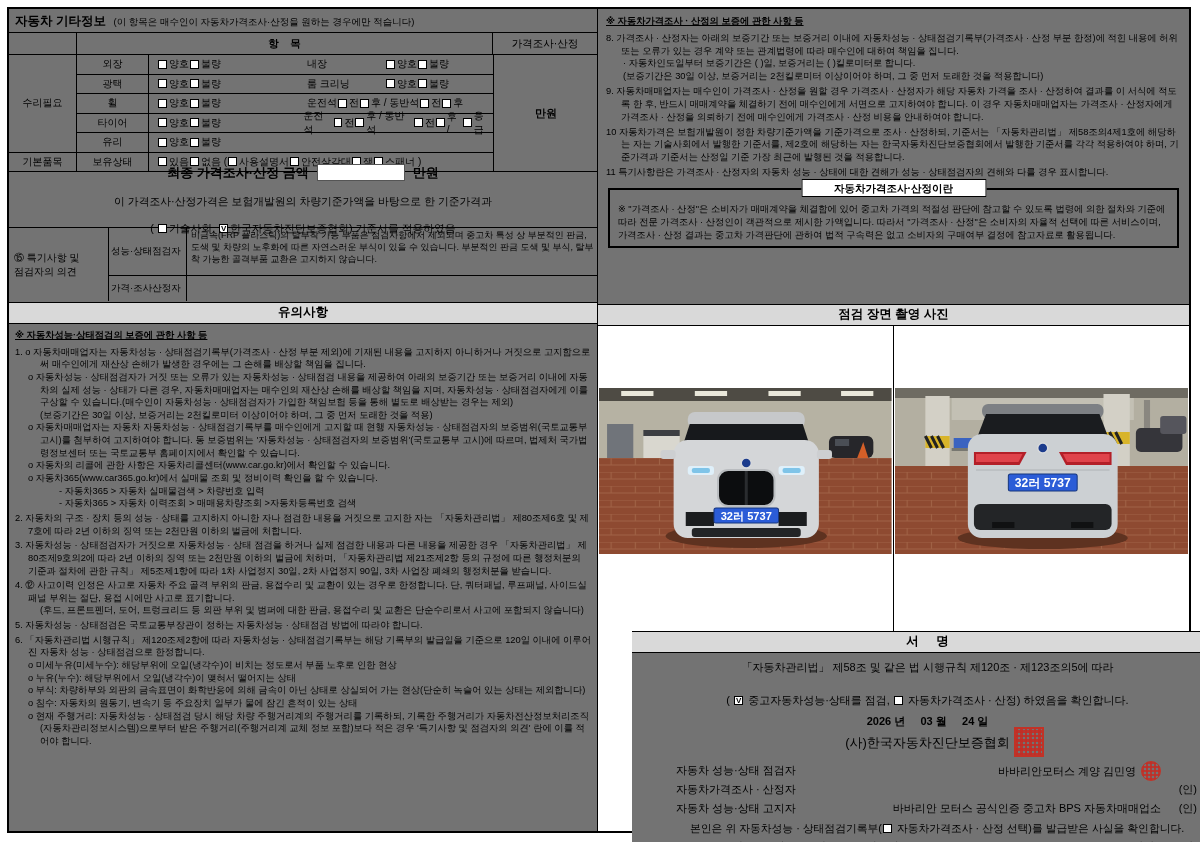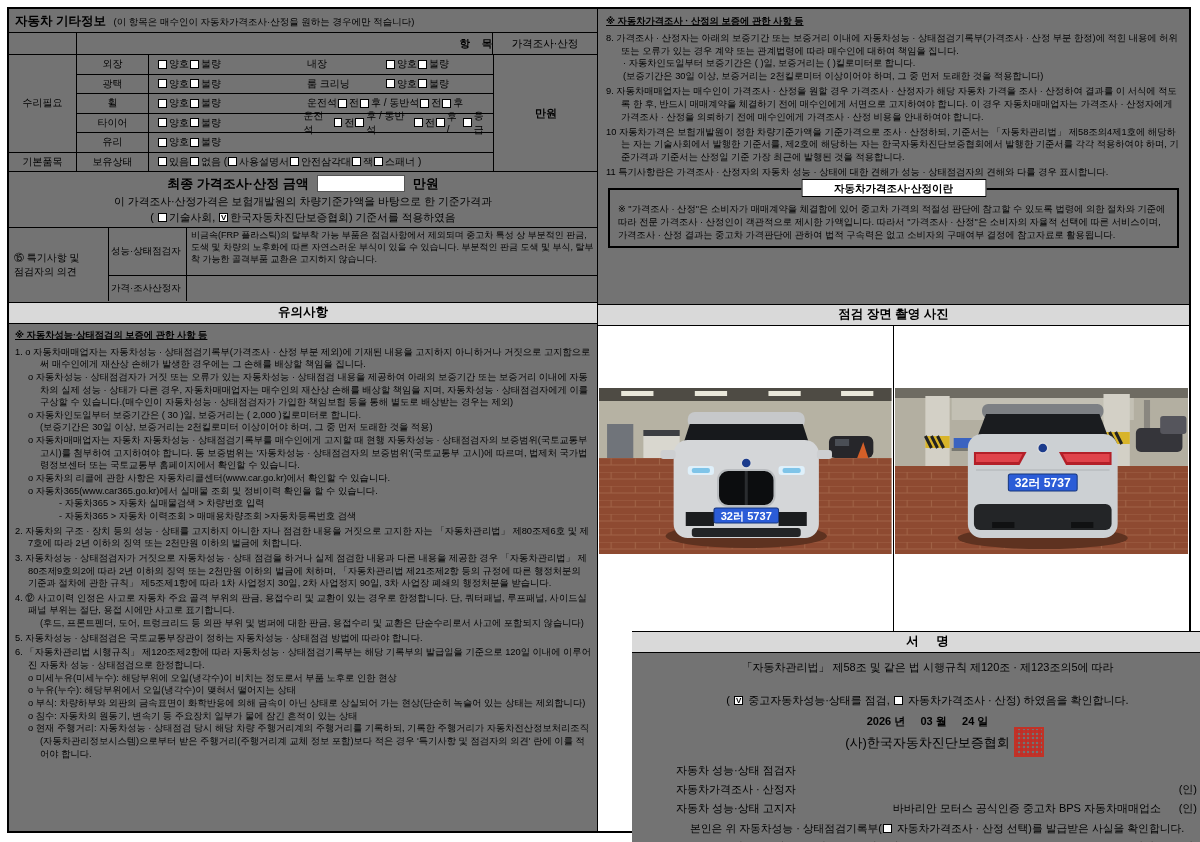--- a/index.html
+++ b/index.html
@@ -15,31 +15,31 @@
   .band{height:22px;background:#d9d9d9;border-top:1.5px solid #000;border-bottom:1.5px solid #000;font-weight:bold;text-align:center;font-size:12.5px;line-height:19px}
   .pre{white-space:pre}
   
   .cb{display:inline-block;width:9px;height:9px;border:1px solid #000;background:#fff;vertical-align:-1px;margin:0 2px 0 1px;font-size:8px;line-height:8px;text-align:center;font-weight:bold;overflow:hidden}
   
   .oi-title{height:24px;border-bottom:1px solid #000;padding:4px 6px;font-size:12.5px}
   .oi-title b{font-weight:bold}
   .oi-title .small{font-size:9.5px;margin-left:4px}
   .oi-head{display:flex;height:22px;border-bottom:1px solid #000;font-size:10.5px;font-weight:bold}
   .oi-head .h1{width:68px;border-right:1px solid #000}
-  .oi-head .h2{width:417px;border-right:1px solid #000;text-align:right;line-height:21px}
+  .oi-head .h2{width:417px;border-right:1px solid #000;text-align:center;line-height:21px}
   .oi-head .h3{width:104px;text-align:center;line-height:21px;font-weight:normal}
   .oi-grid{display:grid;grid-template-columns:68px 72px 345px 104px;grid-auto-rows:19.5px;font-size:10px}
   .oc{border-right:1px solid #000;border-bottom:1px solid #000;display:flex;align-items:center;justify-content:center}
   .oc.left{justify-content:flex-start;padding-left:8px}
   .oc.price{border-right:none;grid-column:4;grid-row:1/7;font-weight:bold;font-size:11px}
   .oc.group{grid-column:1;grid-row:1/6}
   .seg{display:inline-flex;align-items:center}
   .seg.w150{width:150px}
   .seg.w78{width:78px}
-  .oi-final{height:56px;border-bottom:1px solid #000;display:flex;flex-direction:column;align-items:center;justify-content:center;gap:2px}
+  .oi-final{height:56px;border-bottom:1px solid #000;display:flex;flex-direction:column;align-items:center;justify-content:center;gap:13px}
   .oi-final .l1{font-size:13px;font-weight:bold;display:flex;align-items:center;gap:8px}
   .inputbox{display:inline-block;width:88px;height:17px;border:1px solid #555;background:#fff}
   .oi-final .l2{font-size:10.8px}
   .oi-grid2{display:grid;grid-template-columns:100px 78px 411px;grid-template-rows:48px 25px;font-size:9.5px}
   .g2{border-right:1px solid #000;border-bottom:1px solid #000;display:flex;align-items:center}
   .g2.label{grid-row:1/3;border-bottom:none;padding-left:5px;white-space:pre-line;font-size:10px}
   .g2.txt{padding:2px 4px;font-size:9px;line-height:1.32;border-right:none;align-items:flex-start}
   .g2.sub{padding-left:2px}
   .g2.last{border-bottom:none}
   
@@ -154,21 +154,20 @@
       <div class="g2 txt last" style="grid-column:3;grid-row:2"></div>
     </div>
   </section>
 
   <section id="sec-notes">
     <div class="band">유의사항</div>
     <div class="notes-body">
       <div class="nh">※ 자동차성능·상태점검의 보증에 관한 사항 등</div>
       <div class="n1">1. o 자동차매매업자는 자동차성능 · 상태점검기록부(가격조사 · 산정 부분 제외)에 기재된 내용을 고지하지 아니하거나 거짓으로 고지함으로써 매수인에게 재산상 손해가 발생한 경우에는 그 손해를 배상할 책임을 집니다.</div>
       <div class="no">o 자동차성능 · 상태점검자가 거짓 또는 오류가 있는 자동차성능 · 상태점검 내용을 제공하여 아래의 보증기간 또는 보증거리 이내에 자동차의 실제 성능 · 상태가 다른 경우, 자동차매매업자는 매수인의 재산상 손해를 배상할 책임을 지며, 자동차성능 · 상태점검자에게 이를 구상할 수 있습니다.(매수인이 자동차성능 · 상태점검자가 가입한 책임보험 등을 통해 별도로 배상받는 경우는 제외)</div>
-      <div class="no">o 자동차인도일부터 보증기간은 (  30  )일, 보증거리는 (  2,000  )킬로미터로 합니다.</div>
       <div class="np">(보증기간은 30일 이상, 보증거리는 2천킬로미터 이상이어야 하며, 그 중 먼저 도래한 것을  적용)</div>
       <div class="no">o 자동차매매업자는 자동차 자동차성능 · 상태점검기록부를 매수인에게 고지할 때 현행 자동차성능 · 상태점검자의 보증범위(국토교통부 고시)를 첨부하여 고지하여야 합니다. 동 보증범위는 '자동차성능 · 상태점검자의 보증범위'(국토교통부 고시)에 따르며, 법제처 국가법령정보센터 또는 국토교통부 홈페이지에서 확인할 수 있습니다.</div>
       <div class="no">o 자동차의 리콜에 관한 사항은 자동차리콜센터(www.car.go.kr)에서 확인할 수 있습니다.</div>
       <div class="no">o 자동차365(www.car365.go.kr)에서 실매물 조회 및 정비이력 확인을 할 수 있습니다.</div>
       <div class="nd">- 자동차365 &gt; 자동차 실매물검색 &gt; 차량번호 입력</div>
       <div class="nd">- 자동차365 &gt; 자동차 이력조회 &gt; 매매용차량조회 &gt;자동차등록번호 검색</div>
       <div class="nn">2. 자동차의 구조 · 장치 등의 성능 · 상태를 고지하지 아니한 자나 점검한 내용을 거짓으로 고지한 자는 「자동차관리법」 제80조제6호 및 제7호에 따라 2년 이하의 징역 또는 2천만원 이하의 벌금에 처합니다.</div>
       <div class="nn">3. 자동차성능 · 상태점검자가 거짓으로 자동차성능 · 상태 점검을 하거나 실제 점검한 내용과 다른 내용을 제공한 경우 「자동차관리법」 제80조제9호의2에 따라 2년 이하의 징역 또는 2천만원 이하의 벌금에 처하며, 「자동차관리법 제21조제2항 등의 규정에 따른 행정처분의 기준과 절차에 관한 규칙」 제5조제1항에 따라 1차 사업정지 30일, 2차 사업정지 90일, 3차 사업장 폐쇄의 행정처분을 받습니다.</div>
       <div class="nn">4. ⑫ 사고이력 인정은 사고로 자동차 주요 골격 부위의 판금, 용접수리 및 교환이 있는 경우로 한정합니다. 단, 쿼터패널, 루프패널, 사이드실패널 부위는 절단, 용접 시에만 사고로 표기합니다.</div>
       <div class="np">(후드, 프론트펜더, 도어, 트렁크리드 등 외판 부위 및 범퍼에 대한 판금, 용접수리 및 교환은 단순수리로서 사고에 포함되지 않습니다)</div>
@@ -297,20 +296,21 @@
     <div class="sg-body">
       <div class="sg-c sg-l1">「자동차관리법」 제58조 및 같은 법 시행규칙 제120조 · 제123조의5에 따라</div>
       <div class="sg-c sg-l2">( <span class="cb ck">V</span> 중고자동차성능·상태를 점검, <span class="cb"></span> 자동차가격조사 · 산정) 하였음을 확인합니다.</div>
       <div class="sg-c sg-date pre">2026 년     03 월     24 일</div>
       <div class="sg-c">
         <span class="sg-org"><span>(사)한국자동차진단보증협회</span><span class="sq-stamp"></span></span>
       </div>
       <div class="sg-rows">
         <div class="sg-row">
           <span class="lab">자동차 성능·상태 점검자</span>
+          <span class="val"><span>바바리안모터스 계양 김민영</span><span class="rd-stamp"></span></span>
           <span class="suf"></span>
         </div>
         <div class="sg-row">
           <span class="lab">자동차가격조사 · 산정자</span>
           <span class="val"></span>
           <span class="suf">(인)</span>
         </div>
         <div class="sg-row">
           <span class="lab">자동차 성능·상태 고지자</span>
           <span class="val">바바리안 모터스 공식인증 중고차 BPS 자동차매매업소</span>

